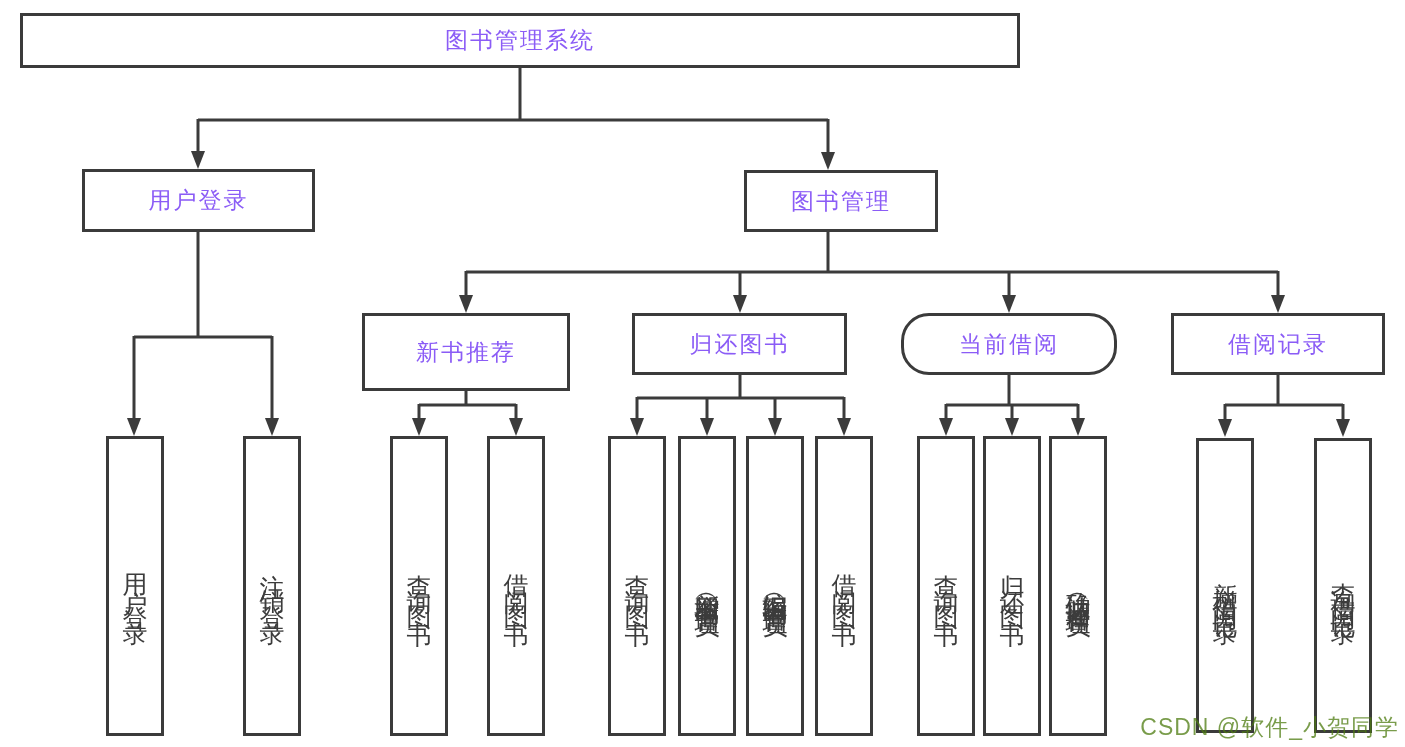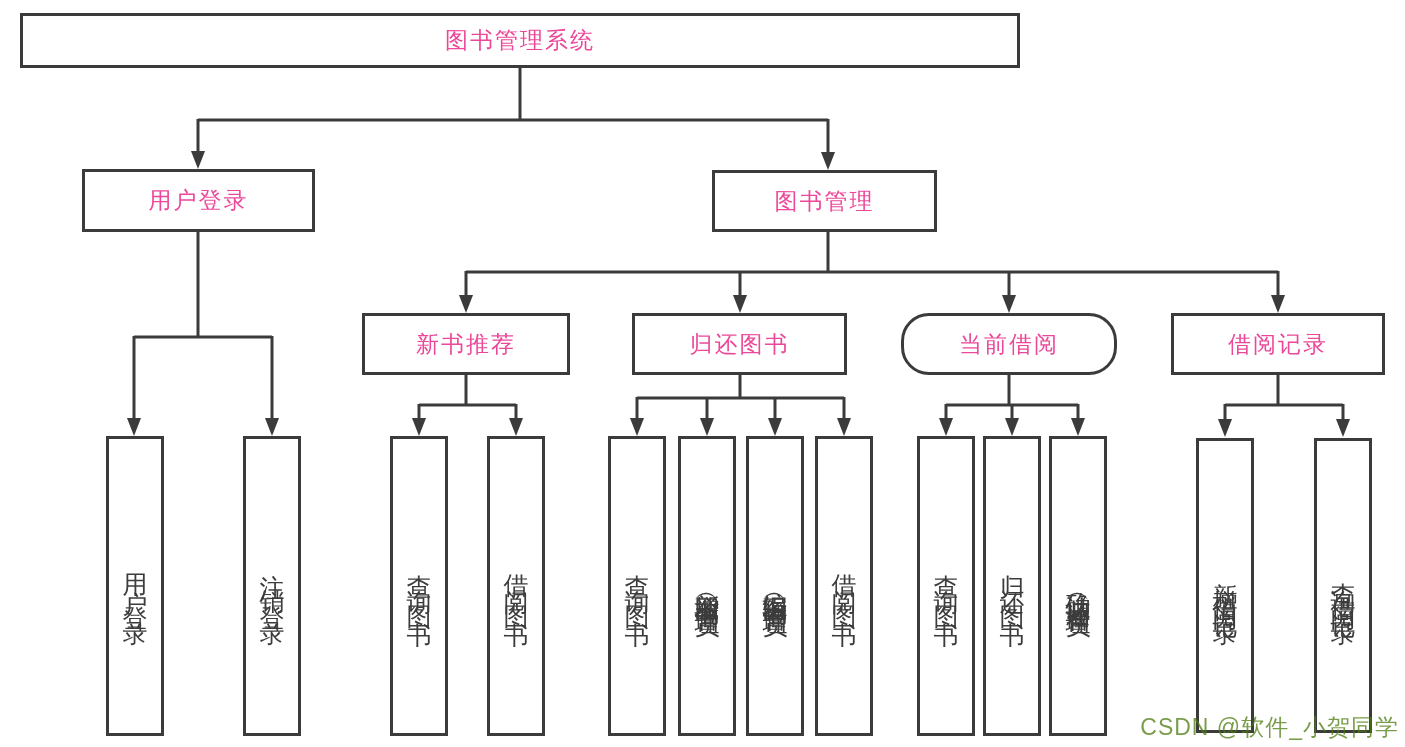--- a/index.html
+++ b/index.html
@@ -17,21 +17,21 @@
     background:#ffffff;
     border:3px solid #3b3b3b;
     box-sizing:border-box;
     display:flex;
     align-items:center;
     justify-content:center;
   }
   .box.h span{
     font-size:23px;
     letter-spacing:2px;
-    color:#ec4899;
+    color:#8b5cf6;
     white-space:nowrap;
   }
   .box.v span{
     writing-mode:vertical-rl;
     text-orientation:mixed;
     font-size:25px;
     color:#3c3c3c;
     line-height:1;
   }
   .gap-lg span{letter-spacing:16px;}
@@ -118,25 +118,25 @@
       <polygon class="head" points="1336,419 1350,419 1343,437"></polygon>
   </svg>
 
   <div class="box h" style="left:20px;top:13px;width:1000px;height:55px;">
     <span>图书管理系统</span>
   </div>
 
   <div class="box h" style="left:82px;top:169px;width:233px;height:63px;">
     <span>用户登录</span>
   </div>
-  <div class="box h" style="left:712px;top:170px;width:225px;height:62px;">
+  <div class="box h" style="left:744px;top:170px;width:194px;height:62px;">
     <span>图书管理</span>
   </div>
 
-  <div class="box h" style="left:362px;top:313px;width:208px;height:62px;">
+  <div class="box h" style="left:362px;top:313px;width:208px;height:78px;">
     <span>新书推荐</span>
   </div>
   <div class="box h" style="left:632px;top:313px;width:215px;height:62px;">
     <span>归还图书</span>
   </div>
   <div class="box h" style="left:901px;top:313px;width:216px;height:62px;border-radius:28px;">
     <span>当前借阅</span>
   </div>
   <div class="box h" style="left:1171px;top:313px;width:214px;height:62px;">
     <span>借阅记录</span>

